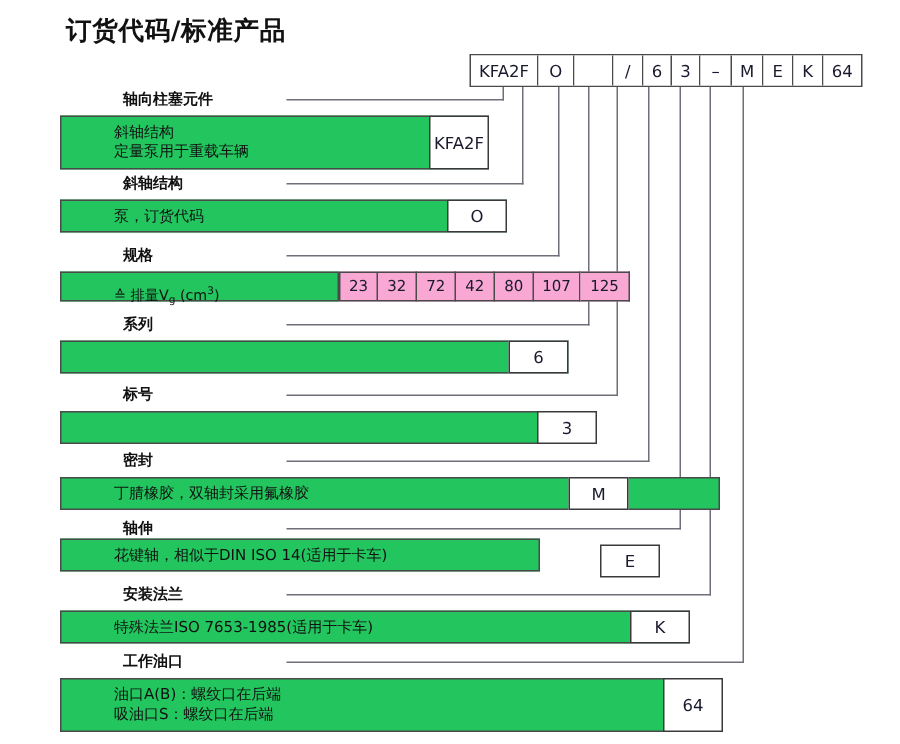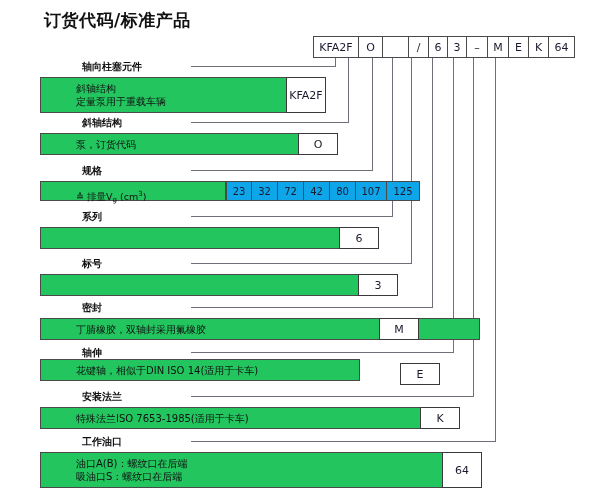--- a/index.html
+++ b/index.html
@@ -109,21 +109,21 @@
   }
   .size-cells .size-cell {
     border: 1px solid #4a4a4a;
     border-left: none;
     box-sizing: border-box;
     display: flex;
     align-items: center;
     justify-content: center;
     font-size: 10px;
     color: #1a1a2e;
-    background: #0ea5e9;
+    background: #f9a8d4;
   }
   .size-cells .size-cell:first-child { border-left: 1px solid #4a4a4a; }
 
   
   .ln {
     position: absolute;
     background: #6f6f7a;
   }
   .ln.h { height: 1px; }
   .ln.v { width: 1px; }

